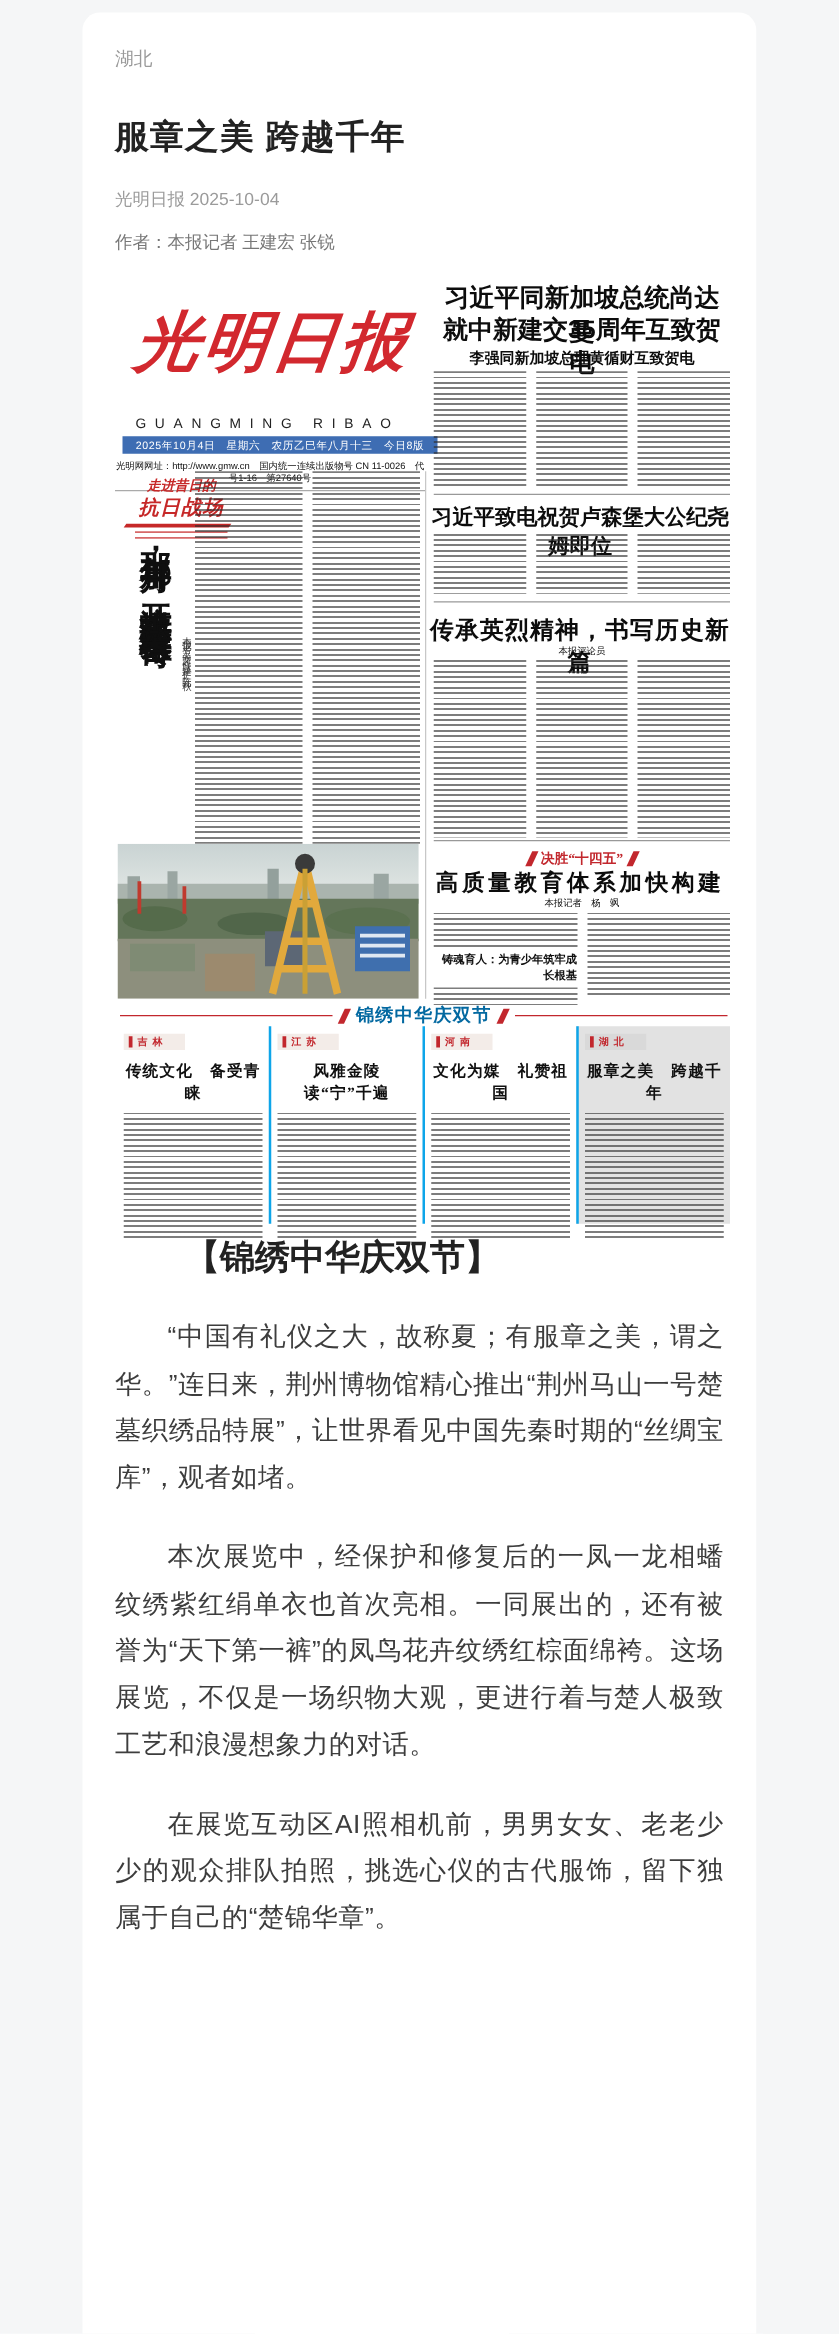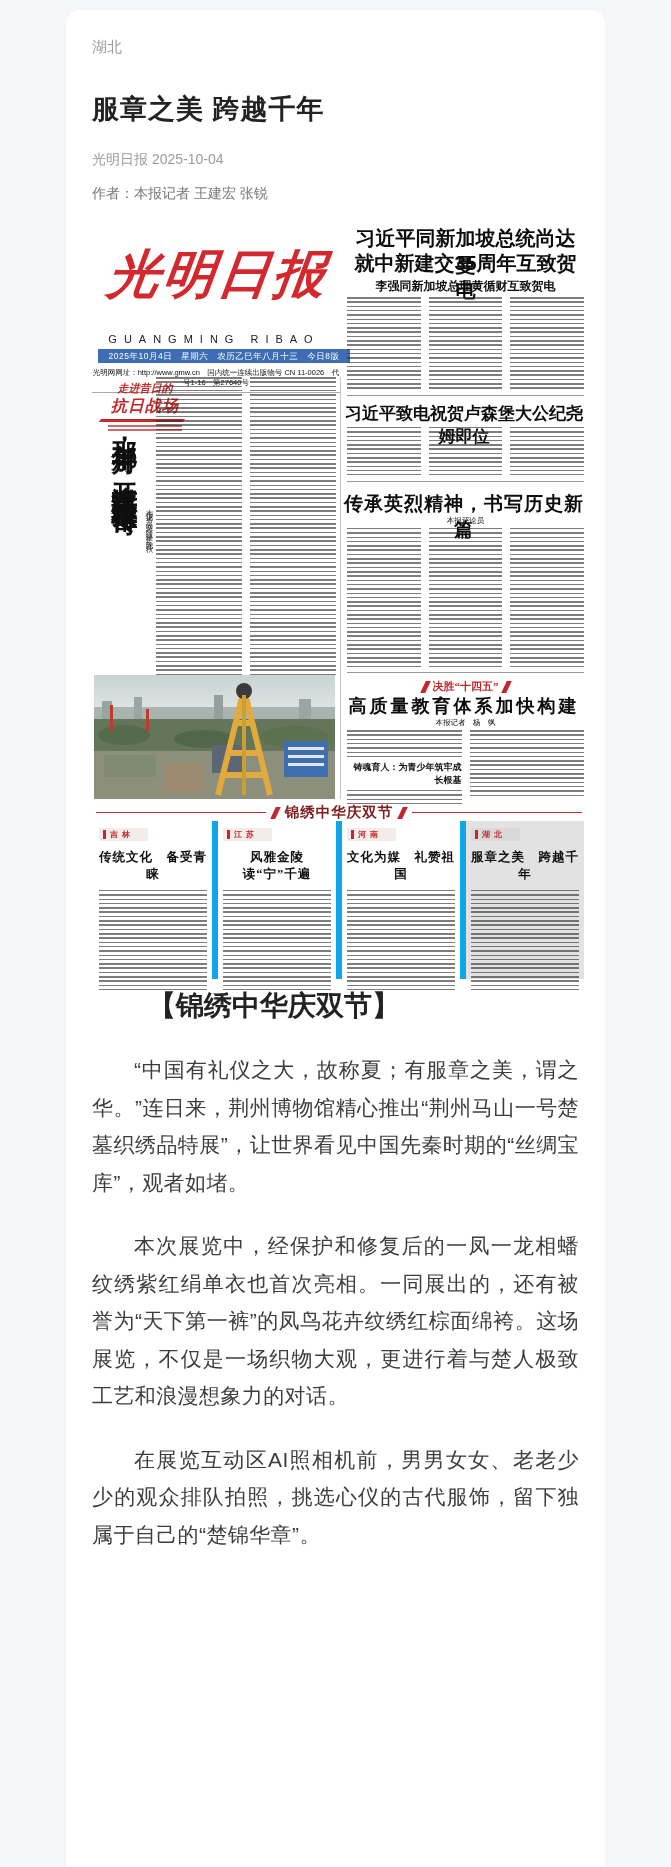--- a/index.html
+++ b/index.html
@@ -53,24 +53,24 @@
     left:12px;top:204px;height:260px;width:40px;
     writing-mode:vertical-rl;font-size:26px;font-weight:700;color:#0f0f0f;letter-spacing:3px;line-height:40px;
   }
   .v-byline{left:52px;top:286px;height:160px;writing-mode:vertical-rl;font-size:7.5px;color:#333;letter-spacing:2px;}
   .h-black{font-family:"Liberation Sans","DejaVu Sans",sans-serif;font-weight:900;color:#0c0c0c;text-align:center;}
   .h-serif{font-weight:800;color:#0c0c0c;text-align:center;}
   .badge-row{display:flex;align-items:center;justify-content:center;gap:5px;}
   .slash{width:5px;height:12px;background:#c2272d;transform:skewX(-25deg);}
   .strip{left:4px;top:586px;width:486px;display:flex;align-items:center;gap:7px;}
   .strip .line{flex:1;height:1px;background:#c2272d;}
-  .strip .txt{font-size:14.5px;font-weight:900;color:#7f1d1d;letter-spacing:1px;}
+  .strip .txt{font-size:14.5px;font-weight:900;color:#0369a1;letter-spacing:1px;}
   .c4{left:2px;top:604px;width:490px;height:158px;display:flex;}
   .c4 .col4{flex:1;padding:4px 5px;box-sizing:border-box;}
-  .c4 .col4 + .col4{border-left:6px solid #0ea5e9;}
+  .c4 .col4 + .col4{border-left:2px solid #0ea5e9;}
   .c4 .col4.hl{background:#e2e2e2;}
   .regionbox{display:inline-flex;align-items:center;gap:4px;background:#f3ece8;padding:1px 14px 1px 4px;}
   .col4.hl .regionbox{background:#d9d9d9;}
   .rbar{width:3px;height:9px;background:#c2272d;}
   .rtxt{font-size:8px;color:#c2272d;font-weight:700;letter-spacing:4px;}
   .ctitle{margin-top:6px;text-align:center;font-size:12.5px;font-weight:800;color:#101010;letter-spacing:1px;}
   .cbody{margin-top:7px;height:102px;}
   .subhead-mini{font-size:9px;font-weight:800;color:#101010;text-align:right;margin:3px 0;}
 
   

